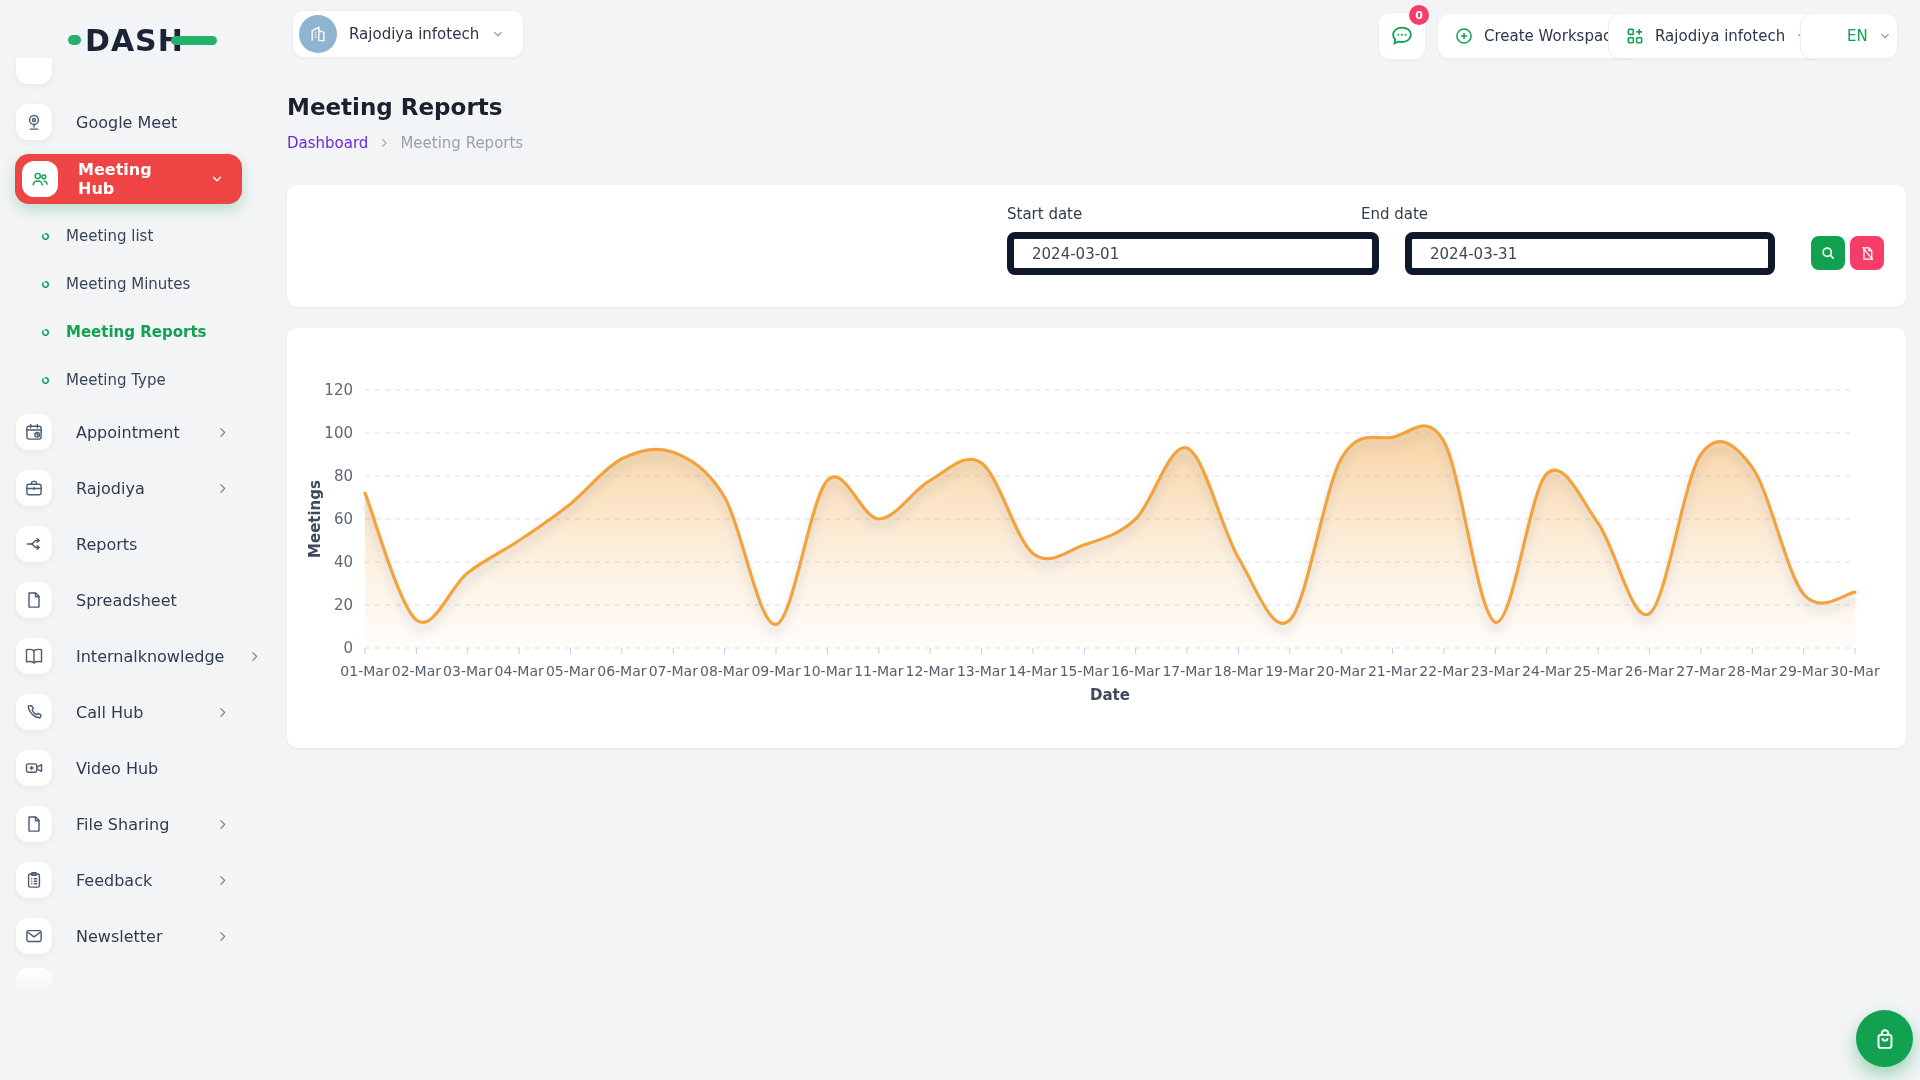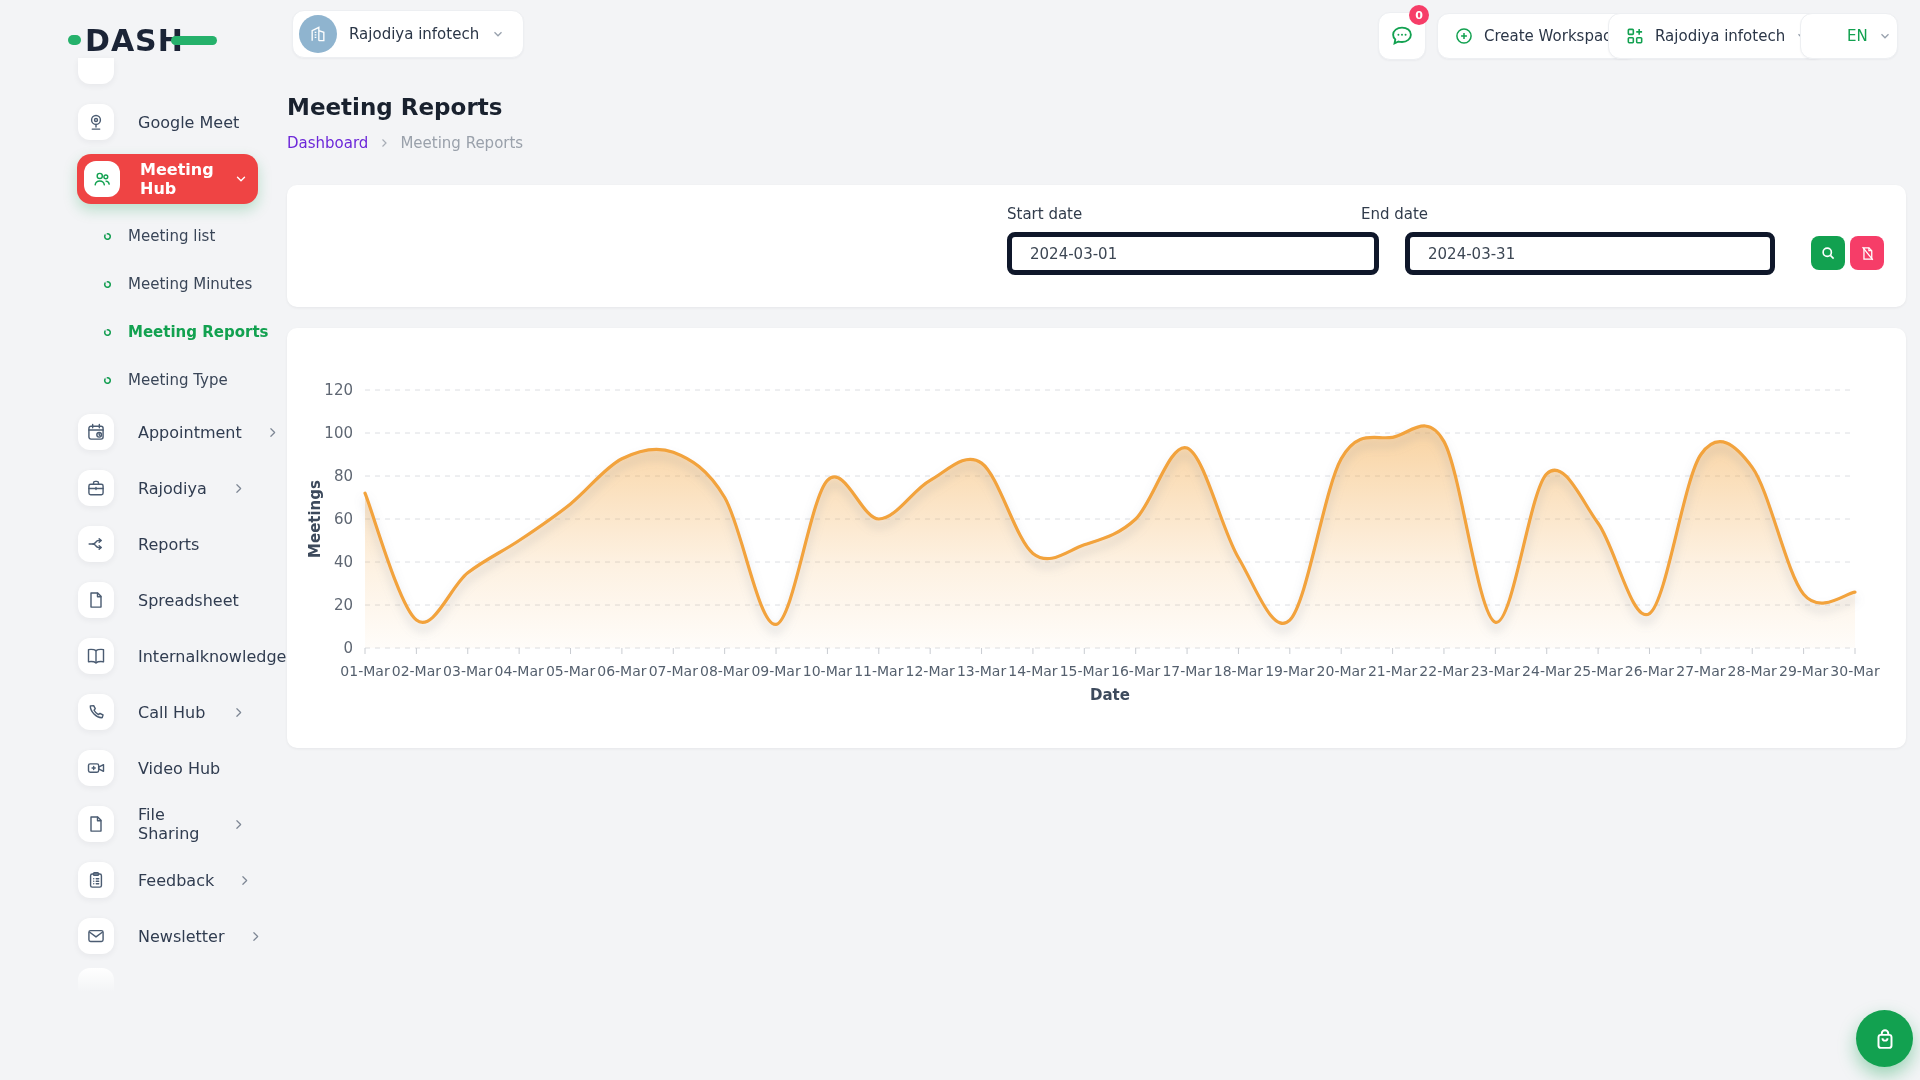--- a/index.html
+++ b/index.html
@@ -19,21 +19,21 @@
   #chat-tile { left:1378px; top:12px; width:48px; height:48px; justify-content:center; padding:0; }
   #chat-badge { position:absolute; left:30px; top:-8px; min-width:20px; height:20px; border-radius:10px;
     background:#f63d68; color:#fff; font-size:11px; display:flex; align-items:center; justify-content:center;
     padding:0 5px; font-weight:bold; }
   #create-ws { left:1437px; top:13px; height:46px; }
   #ws-right { left:1608px; top:13px; height:46px; }
   #lang { left:1800px; top:13px; height:46px; width:98px;padding-left:36px; }
   .chev { color:#98a1ad; flex:0 0 auto; }
 
   
-  #sidebar { position:absolute; left:16px; top:58px; width:255px;padding-left:46px; }
+  #sidebar { position:absolute; left:0; top:58px; width:255px; }
   .tile { width:36px; height:36px; background:#fff; border-radius:12px; flex:0 0 auto;
     display:flex; align-items:center; justify-content:center; color:#4b5c72;
     box-shadow:0 2px 6px rgba(30,41,59,.06); }
   .tile svg { width:20px; height:20px; }
   .side-main { display:flex; align-items:center; height:56px; padding:0 26px 0 16px; gap:24px;
     cursor:pointer; }
   .side-main .lbl { font-size:16px; color:#303c50; font-weight:500; }
   .side-main .chev { margin-left:auto; }
   .side-group { margin:4px 13px 8px 15px; height:50px; border-radius:14px; background:#ef4444;
     display:flex; align-items:center; gap:20px; padding:0 18px 0 7px; cursor:pointer;
@@ -52,21 +52,21 @@
   
   #page-title { left:287px; top:94px; font-size:23px; font-weight:bold; color:#19212e; }
   #breadcrumb { left:287px; top:134px; display:flex; align-items:center; gap:10px; font-size:15px; }
   #breadcrumb .home { color:#6d28d9; cursor:pointer; }
   #breadcrumb .cur { color:#9aa1ab; }
 
   .card { position:absolute; background:#fff; border-radius:10px;
     box-shadow:0 1px 3px rgba(16,24,40,.06); }
   #filter-card { left:287px; top:185px; width:1619px; height:122px; }
   .f-label { position:absolute; font-size:15px; color:#313c4c; }
-  .f-input { position:absolute; height:43px; border:5px solid #0f172a; border-radius:8px;
+  .f-input { position:absolute; height:43px; border:7px solid #0f172a; border-radius:8px;
     padding:0 18px; font-size:15px; color:#3d4754; background:#fff;
     font-family:"DejaVu Sans","Liberation Sans",sans-serif; }
   .sq-btn { position:absolute; width:34px; height:34px; border:none; border-radius:8px;
     display:flex; align-items:center; justify-content:center; cursor:pointer; color:#fff; }
   #btn-search { left:1524px; top:51px; background:#12a150; }
   #btn-reset { left:1563px; top:51px; background:#f63d68; }
 
   #chart-card { left:287px; top:328px; width:1619px; height:420px; }
   #chart-svg { position:absolute; left:0; top:0; }
 

